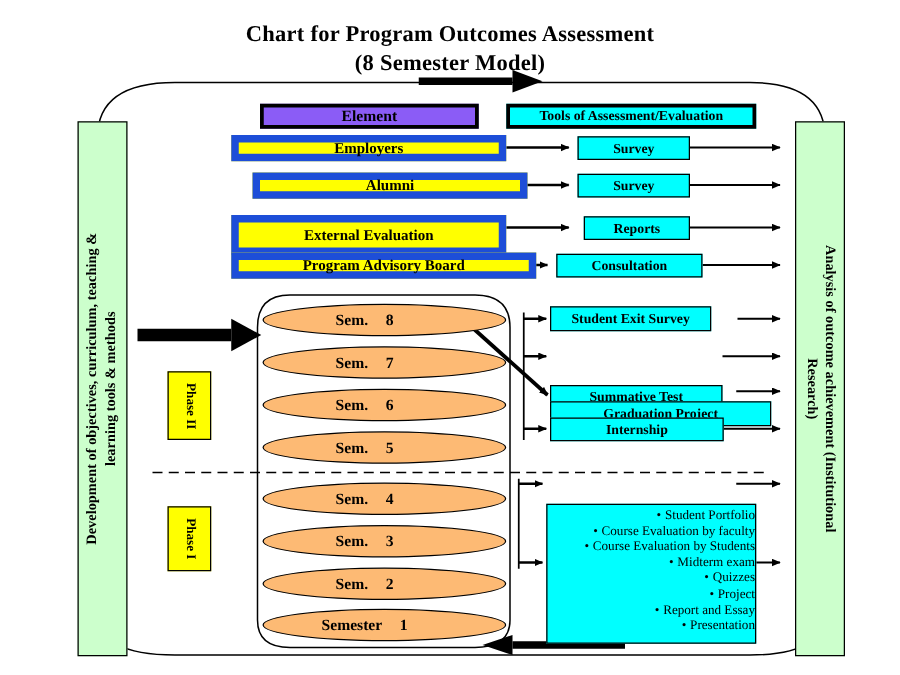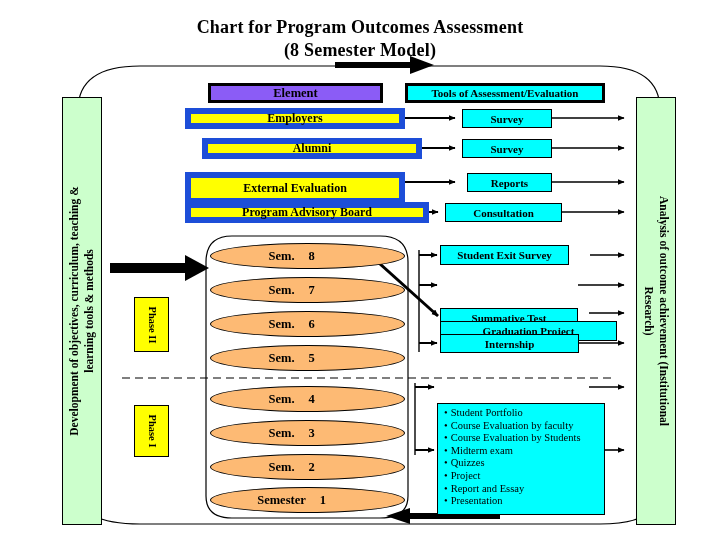--- a/index.html
+++ b/index.html
@@ -44,21 +44,21 @@
         align-items:center;justify-content:center;}
   .oval .olabel{font-size:12.5px;font-weight:bold;}
   .oval .onum{font-size:12.5px;font-weight:bold;display:inline-block;
         min-width:38px;text-align:left;margin-left:14px;}
 
   
   .bullets{position:absolute;background:#00FFFF;border:1px solid #000;
            box-sizing:border-box;padding:3px 0 0 6px;}
   .bullets li{list-style:none;font-size:10.5px;line-height:12.6px;
            white-space:nowrap;font-weight:normal;}
-  .bullets ul{margin:0;padding:0;}
+  .bullets ul{margin:0;padding:0;text-align:right;}
   .bullets li:before{content:"\2022";margin-right:3px;}
 
   .lbl-el{font-size:12.5px;}
   .lbl-tools{font-size:11px;}
   .lbl-row{font-size:12px;}
   .lbl-cy{font-size:11px;}
 </style>
 </head>
 <body>
 

